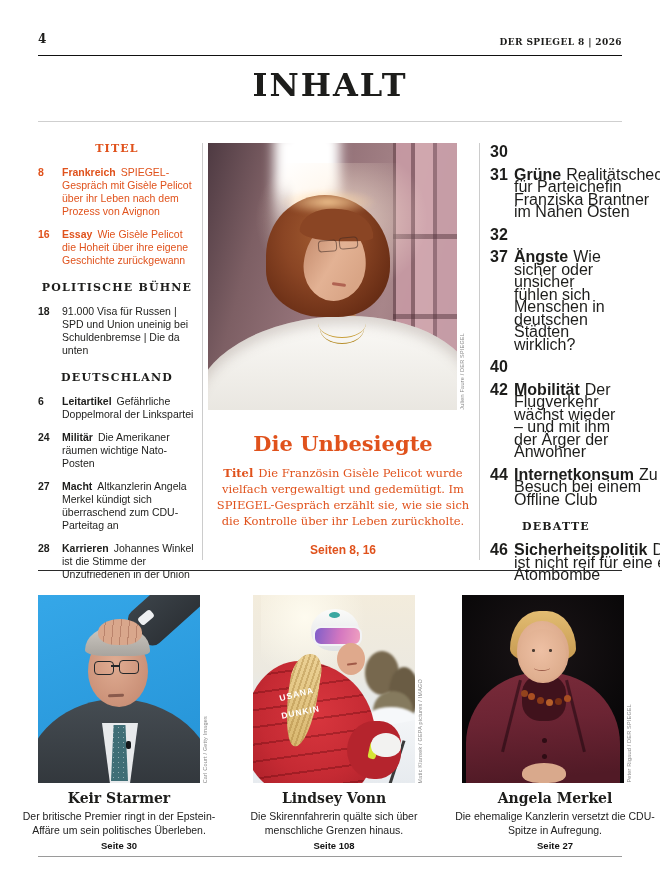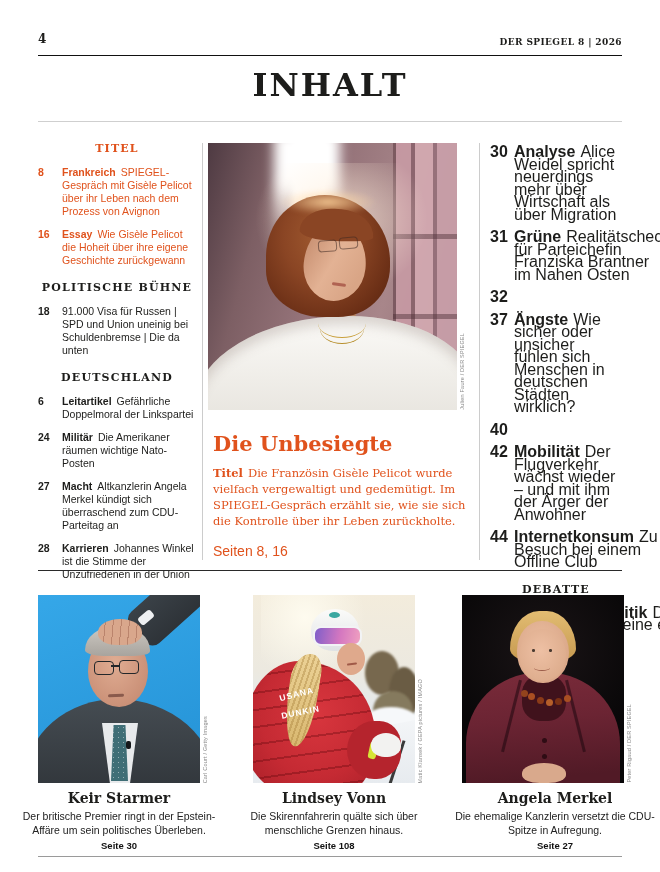--- a/index.html
+++ b/index.html
@@ -26,25 +26,25 @@
   .entry{display:grid;grid-template-columns:18px 1fr;column-gap:6px;margin-bottom:10px;}
   .col-left .entry{font-size:10.5px;line-height:13px;}
   .col-right .entry{font-size:16px;line-height:12.5px;}
   .entry .num{font-weight:bold;}
   .entry .txt{margin:0;}
   .entry .txt b:not(:empty){margin-right:5px;}
   .entry.accent{color:var(--accent);}
   
   .photo-main{position:absolute;left:208px;top:143px;width:249px;height:267px;overflow:hidden;
      background:linear-gradient(105deg,#4e3a42 0%,#7d5f64 22%,#96747a 45%,#a8868a 68%,#8d6a70 100%);}
-  .feature-block{position:absolute;left:213px;top:431px;width:260px;text-align:left;color:var(--accent);}
+  .feature-block{position:absolute;left:213px;top:431px;width:260px;text-align:center;color:var(--accent);}
   .feature-headline{font-family:"DejaVu Serif",serif;font-weight:bold;font-size:21px;margin:0 0 10px;}
   .feature-body{font-family:"DejaVu Serif",serif;font-size:11.5px;line-height:1.38;margin:0;}
   .feature-body b{margin-right:5px;}
-  .feature-pages{font-weight:normal;font-size:14px;margin-top:14px;}
+  .feature-pages{font-weight:bold;font-size:12px;margin-top:14px;}
   
   .rule-mid{position:absolute;left:38px;right:38px;top:570px;height:1px;background:#2a2a2a;}
   .rule-bottom{position:absolute;left:38px;right:38px;top:856px;height:1px;background:#9a9a9a;}
   
   .art{position:absolute;top:595px;width:162px;height:188px;overflow:hidden;}
   .art-starmer{left:38px;background:linear-gradient(160deg,#35a7e8,#2492d6);}
   .art-vonn{left:253px;background:linear-gradient(#f3ecdc 0%,#ece9e0 40%,#e4e9ec 62%,#eef2f4 100%);}
   .art-merkel{left:462px;background:radial-gradient(circle at 50% 30%,#1a1416,#070607 72%);}
   .cap{position:absolute;top:790px;width:210px;text-align:center;}
   .cap-starmer{left:14px;} .cap-vonn{left:229px;} .cap-merkel{left:450px;}
@@ -236,21 +236,20 @@
 
   <div class="feature-block">
     <h2 class="feature-headline">Die Unbesiegte</h2>
     <p class="feature-body"><b>Titel</b><span>Die Französin Gisèle Pelicot wurde vielfach vergewaltigt und gedemütigt. Im SPIEGEL-Gespräch erzählt sie, wie sie sich die Kontrolle über ihr Leben zurückholte.</span></p>
     <div class="feature-pages">Seiten 8, 16</div>
   </div>
 
   <div class="col col-right">
     <div class="entry">
       <span class="num">30</span>
-      <p class="txt"><b>Analyse</b><span>Alice Weidel spricht neuerdings mehr über Wirtschaft als über Migration</span></p>
     </div>
     <div class="entry">
       <span class="num">31</span>
       <p class="txt"><b>Grüne</b><span>Realitätscheck für Parteichefin Franziska Brantner im Nahen Osten</span></p>
     </div>
     <div class="entry">
       <span class="num">32</span>
     </div>
     <div class="entry">
       <span class="num">37</span>

